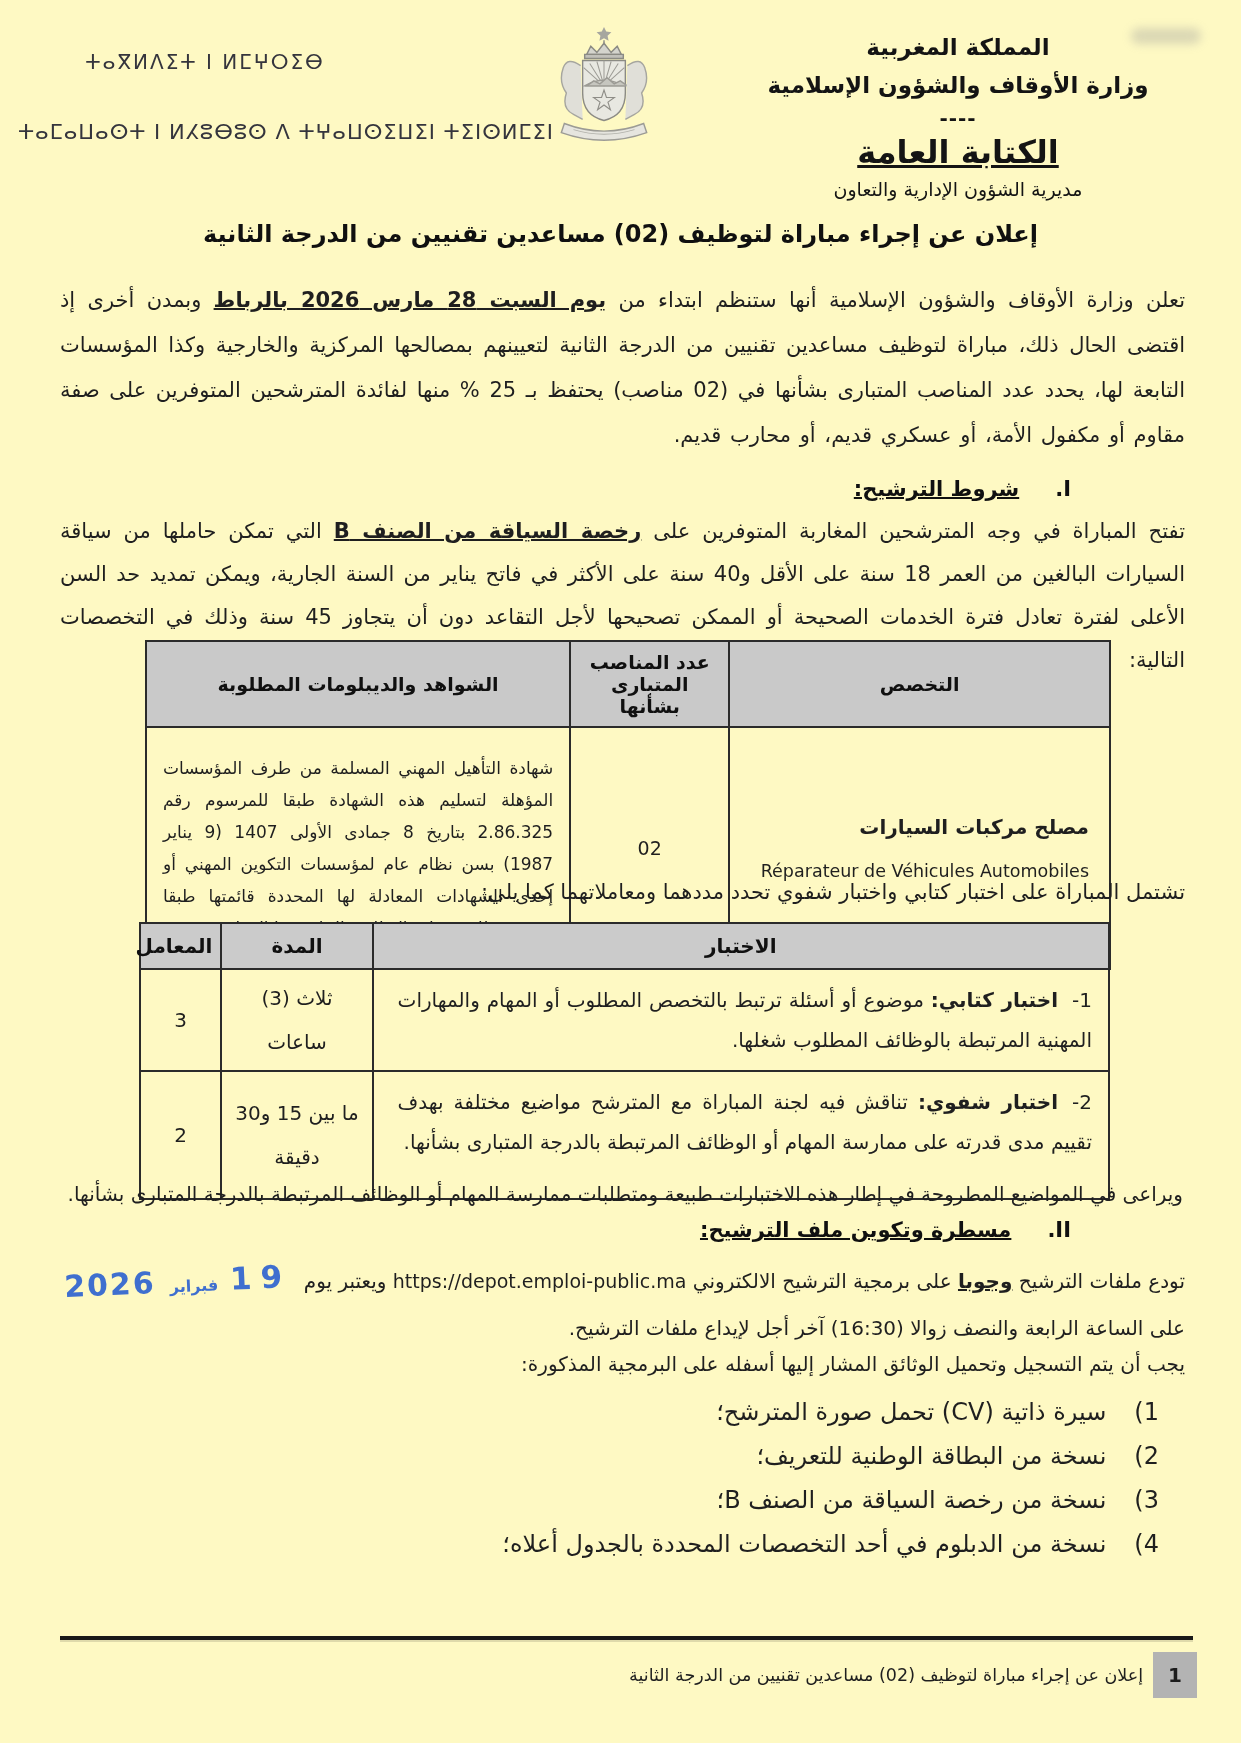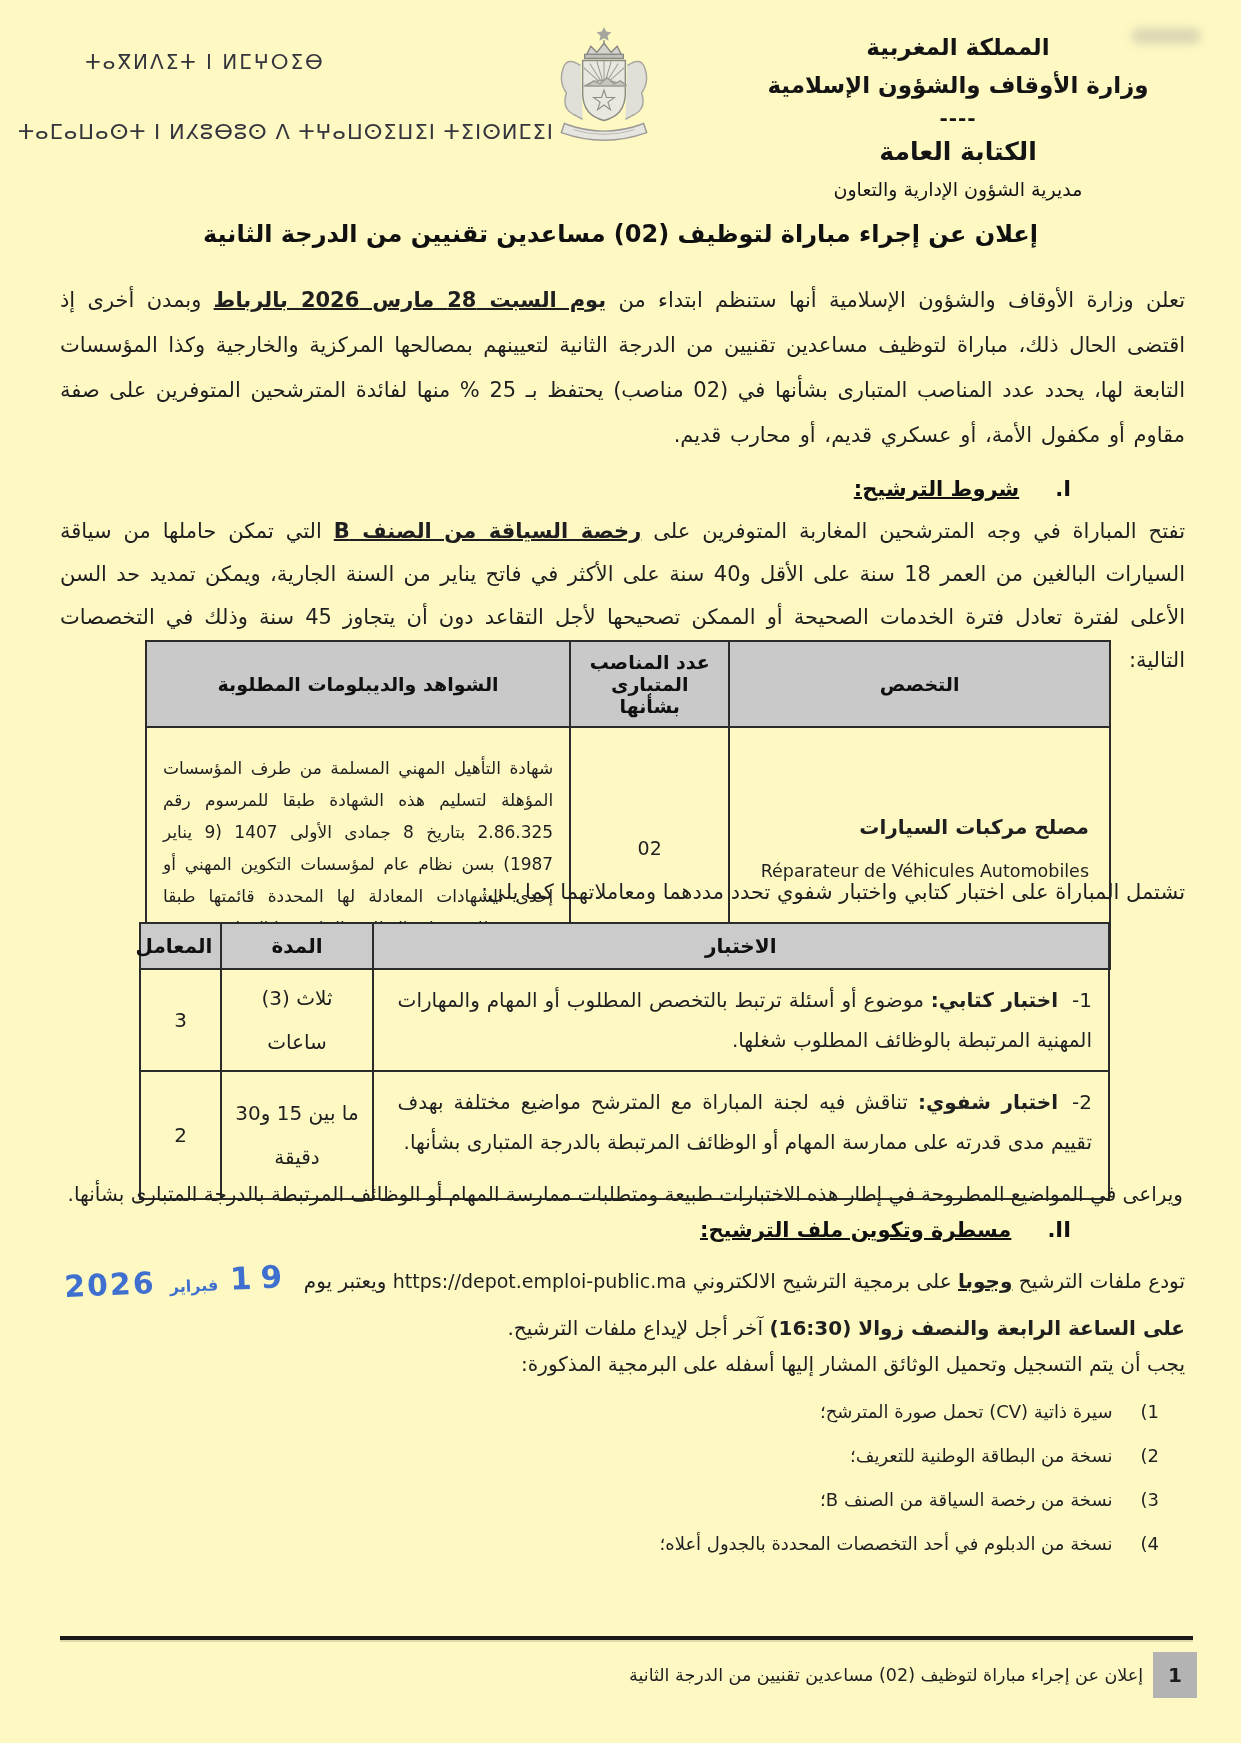--- a/index.html
+++ b/index.html
@@ -11,21 +11,21 @@
   
   .tif1{position:absolute;left:70px;top:50px;width:270px;text-align:center;
         font-size:20px;letter-spacing:2px;color:#35353d;white-space:nowrap;}
   .tif2{position:absolute;left:18px;top:120px;width:492px;text-align:center;
         font-size:21px;letter-spacing:1px;color:#35353d;white-space:nowrap;}
   .crest{position:absolute;left:543px;top:24px;width:122px;height:136px;opacity:.88;filter:blur(.3px);}
   .hdr-ar{position:absolute;top:28px;right:58px;width:450px;text-align:center;direction:rtl;color:#141414;}
   .hdr-ar .l1{font-size:23px;font-weight:bold;line-height:38px;}
   .hdr-ar .l2{font-size:23px;font-weight:bold;line-height:38px;}
   .hdr-ar .sep{font-size:20px;font-weight:bold;line-height:28px;letter-spacing:1px;}
-  .hdr-ar .l3{font-size:25px;font-weight:bold;line-height:40px;}
+  .hdr-ar .l3{font-size:32px;font-weight:bold;line-height:40px;text-decoration:underline;}
   .hdr-ar .l4{font-size:19px;line-height:34px;}
   .smudge{position:absolute;right:40px;top:28px;width:70px;height:16px;background:#9a9a9a;
           opacity:.35;filter:blur(5px);border-radius:8px;}
   
   .doc-title{position:absolute;top:220px;left:0;width:100%;text-align:center;direction:rtl;
              font-size:24px;font-weight:bold;color:#101010;}
   .para{position:absolute;left:60px;right:56px;direction:rtl;text-align:justify;
         font-size:21px;line-height:45px;word-spacing:2px;}
   .p1{top:278px;}
   .p2{top:510px;line-height:43px;}
@@ -54,29 +54,29 @@
   .t2 .dur{text-align:center;vertical-align:middle;font-size:20px;line-height:44px;padding:4px;border-radius:20px;}
   .t2 .coef{text-align:center;vertical-align:middle;font-size:20px;}
   .r1{height:92px;} .r2{height:128px;}
   .after-t1{position:absolute;left:60px;right:56px;top:880px;direction:rtl;font-size:21px;}
   .note{position:absolute;left:56px;right:58px;top:1182px;direction:rtl;font-size:20px;}
   
   .sub1{position:absolute;right:56px;left:20px;top:1252px;direction:rtl;font-size:20px;
         white-space:nowrap;line-height:50px;}
   .sub1 .url{direction:ltr;unicode-bidi:embed;font-size:19px;}
   .sub2{position:absolute;right:56px;left:56px;top:1306px;direction:rtl;font-size:20px;line-height:44px;}
-  .b{font-weight:bold;}
+  .b{font-weight:normal;}
   .stamp{display:inline-flex;align-items:baseline;direction:rtl;color:#3f6fcf;
          transform:rotate(-2.5deg) translateY(4px);margin-right:6px;vertical-align:baseline;}
   .stamp .d{font-size:31px;font-weight:bold;letter-spacing:9px;}
   .stamp .m{font-size:16px;font-weight:bold;margin:0 12px 0 14px;}
   .stamp .y{font-size:30px;font-weight:bold;letter-spacing:2px;}
   .docs-intro{position:absolute;right:56px;left:56px;top:1352px;direction:rtl;font-size:20px;}
   .doc-list{position:absolute;right:82px;left:40px;top:1392px;direction:rtl;}
-  .doc-item{font-size:18px;height:44px;line-height:40px;}
+  .doc-item{font-size:24px;height:44px;line-height:40px;}
   .doc-item .n{margin-left:28px;}
   
   .foot-rule{position:absolute;left:60px;right:48px;top:1636px;height:4px;background:#191919;
              box-shadow:0 2px 0 rgba(0,0,0,.12);}
   .footer{position:absolute;right:44px;top:1652px;display:flex;direction:rtl;align-items:center;}
   .page-box{width:44px;height:46px;background:#b3b3b3;display:flex;align-items:center;
             justify-content:center;font-size:20px;font-weight:bold;color:#1c1c1c;margin-left:10px;}
   .foot-text{font-size:17.5px;direction:rtl;}
 </style>
 </head>

